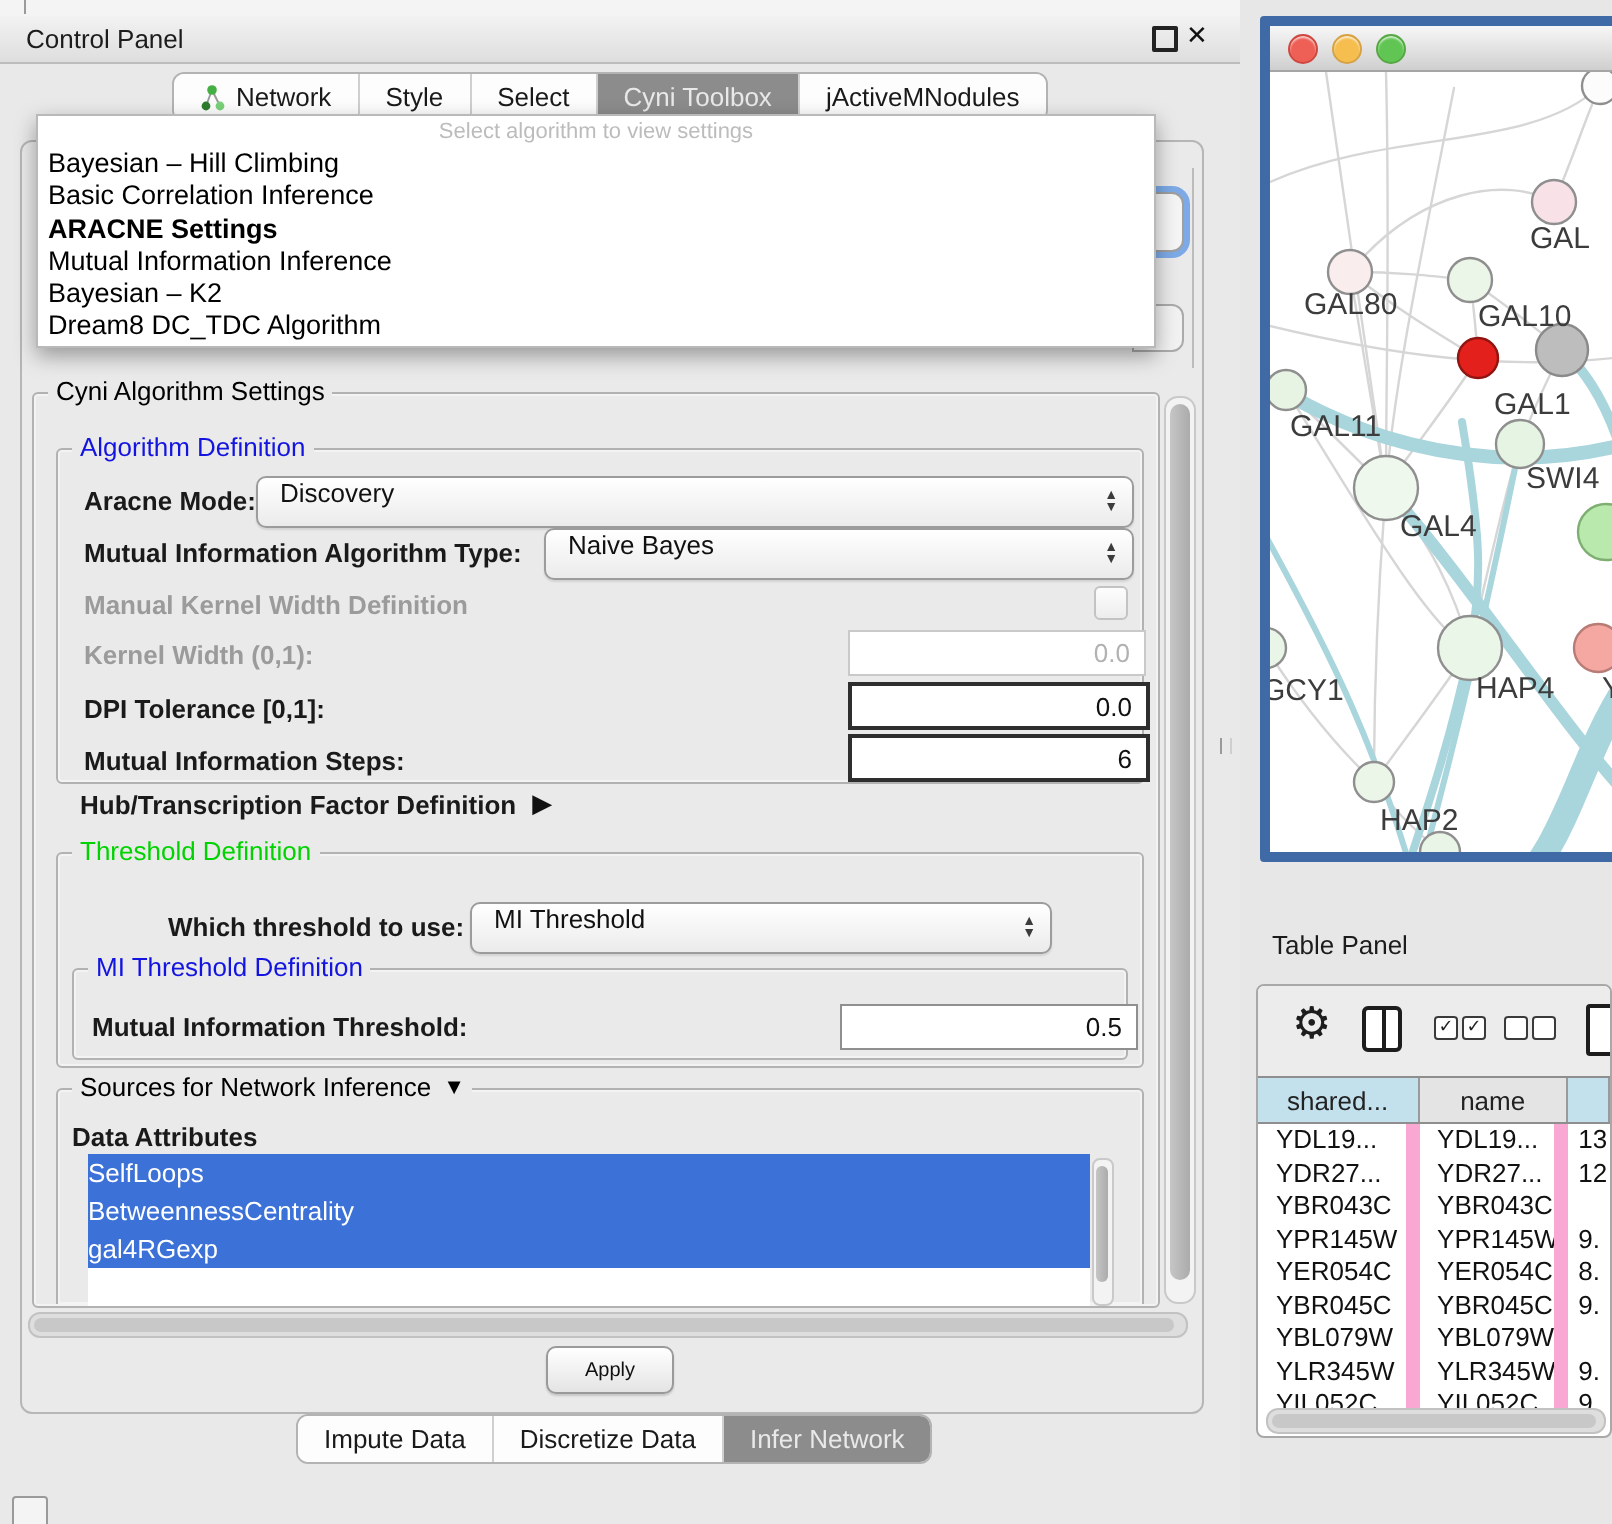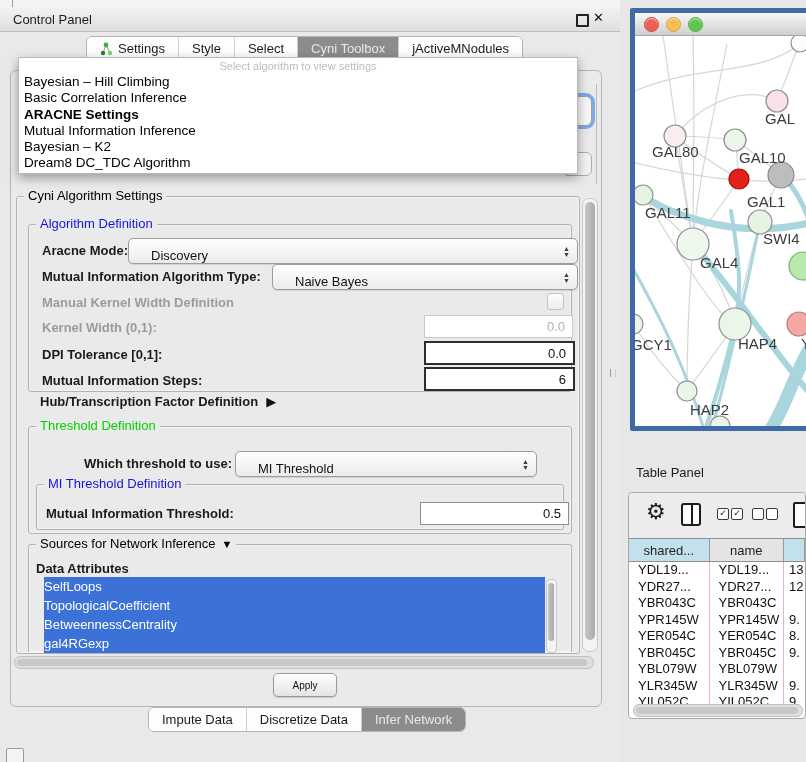--- a/index.html
+++ b/index.html
@@ -23,22 +23,22 @@
   .tab.sel{background:#8c8c8c;color:#e9e9e9}
   
   .container{left:10px;top:70px;width:590px;height:635px;background:#eaeaea;border:1px solid #b6b6b6;
              border-radius:6px}
   .groupbox{border:1px solid #b2b2b2;border-radius:3px;
             box-shadow:inset 0 0 0 1px rgba(255,255,255,.45)}
   .grouptitle{font-size:13px;padding:0 4px;background:#eaeaea;line-height:14px;white-space:nowrap}
   .blue{color:#1414e0}.green{color:#00d300}
   .lbl{font-size:13px;font-weight:bold;color:#1a1a1a;white-space:nowrap}
   .lbl.dis{color:#9b9b9b}
-  .combo{display:flex;align-items:flex-end;border:1px solid #9c9c9c;border-radius:5px;
-         background:linear-gradient(#ffffff,#ebebeb);font-size:13px;color:#111;padding-left:22px;
+  .combo{display:flex;align-items:flex-start;border:1px solid #9c9c9c;border-radius:5px;
+         background:linear-gradient(#ffffff,#ebebeb);font-size:13px;color:#111;padding-left:11px;
          box-shadow:0 1px 1px rgba(0,0,0,.1)}
   .combo .arrows{position:absolute;right:7px;top:50%;transform:translateY(-50%);
                  display:flex;flex-direction:column;color:#3c3c3c;font-size:7px;line-height:5.5px}
   .field{background:#fff;font-size:13px;display:flex;align-items:center;
          justify-content:flex-end;padding-right:7px;color:#111}
   .field.dis{border:1px solid #c9c9c9;color:#b2b2b2}
   .field.strong{border:2px solid #2e2e2e}
   .field.normal{border:1px solid #8f8f8f}
   .checkbox{width:15px;height:15px;border:1px solid #c3c3c3;border-radius:3px;
             background:linear-gradient(#fdfdfd,#ededed)}
@@ -66,21 +66,21 @@
   .tp-bar .t{font-size:13px;color:#1c1c1c;margin-left:16px}
   .tablebox{left:628px;top:492px;width:178px;height:227px;background:#fff;border:1px solid #a8a8a8;
             border-radius:4px;overflow:hidden;box-sizing:border-box}
   .ttool{position:absolute;left:0;top:0;width:100%;height:45px;background:#ececec}
   .thead{position:absolute;left:0;top:45px;width:100%;height:24px;display:flex;
          border-top:1px solid #8e8e8e;border-bottom:1px solid #8e8e8e;box-sizing:border-box}
   .th{font-size:13px;color:#222;display:flex;align-items:center;justify-content:center;
       border-right:1px solid #9a9a9a;box-sizing:border-box;overflow:hidden;white-space:nowrap}
   .trow{display:flex;height:16.5px}
   .td{font-size:13px;color:#111;line-height:16.5px;padding-left:9px;box-sizing:border-box;
-      border-right:1px solid #f9a8d4;overflow:hidden;white-space:nowrap}
+      border-right:7px solid #f9a8d4;overflow:hidden;white-space:nowrap}
   .iconbox{border:2px solid #1d1d1d;border-radius:3px;background:#fff}
   .ck{width:10px;height:10px;border:1.5px solid #3a3a3a;border-radius:2px;display:inline-block;
       font-size:9px;line-height:9px;text-align:center;color:#222;background:#fff}
   svg text{font-family:"Liberation Sans","DejaVu Sans",sans-serif}
 </style>
 </head>
 <body>
 
 <div class="abs topstrip"></div>
 <div class="abs" style="left:12px;top:0;width:1px;height:7px;background:#9a9a9a"></div>
@@ -94,21 +94,21 @@
 
 <div class="abs tabbar">
     <div class="tab">
       <svg width="13" height="14" viewBox="0 0 13 14">
         <line x1="6" y1="3" x2="3" y2="11" stroke="#9a9a9a"></line>
         <line x1="6" y1="3" x2="10" y2="11" stroke="#9a9a9a"></line>
         <circle cx="6" cy="3" r="2.4" fill="#44b044"></circle>
         <circle cx="3" cy="11" r="2.2" fill="#2d7d2d"></circle>
         <circle cx="10" cy="11" r="2.2" fill="#79d279"></circle>
       </svg>
-      <span>Settings</span>
+      <span>Network</span>
     </div>
     <div class="tab">
       <span>Style</span>
     </div>
     <div class="tab">
       <span>Select</span>
     </div>
     <div class="tab sel">
       <span>Cyni Toolbox</span>
     </div>
@@ -182,21 +182,20 @@
 <div class="abs field normal" style="left:420px;top:502px;width:140px;height:21px">0.5</div>
 
 <div class="abs groupbox" style="left:28px;top:544px;width:542px;height:107px;border-bottom:none;border-radius:3px 3px 0 0"></div>
 <div class="abs grouptitle" style="left:36px;top:537px;display:flex;align-items:flex-end;gap:6px">
   <span>Sources for Network Inference</span>
   <span style="font-size:11px">▼</span>
 </div>
 <div class="abs lbl" style="left:36px;top:561px">Data Attributes</div>
 <div class="abs" style="left:44px;top:577px;width:501px;height:76px;background:#fff;overflow:hidden">
     <div class="listsel">SelfLoops</div>
-    <div class="listsel">TopologicalCoefficient</div>
     <div class="listsel">BetweennessCentrality</div>
     <div class="listsel">gal4RGexp</div>
   </div>
 <div class="abs vscroll" style="left:546px;top:579px;width:9px;height:72px;border-radius:4px">
   <div class="vthumb" style="left:1px;top:3px;width:6px;height:58px;border-radius:3px"></div>
 </div>
 
 <div class="abs applybtn" style="left:273px;top:673px;width:62px;height:22px">Apply</div>
 <div class="abs tabbar" style="left:148px;top:707px;background:#fff">
     <div class="tab">

